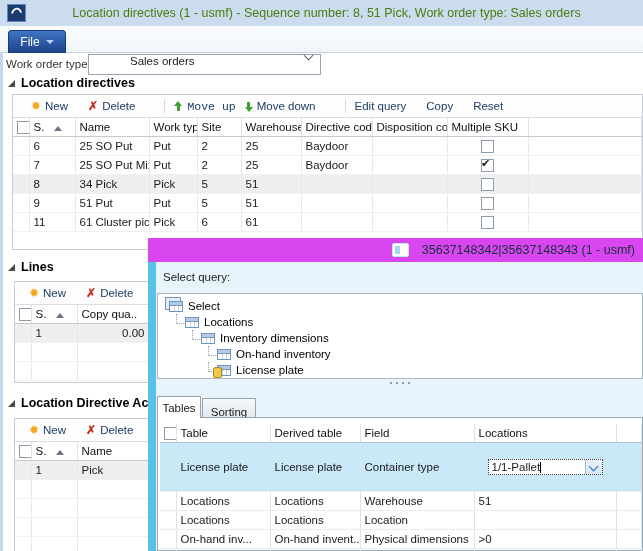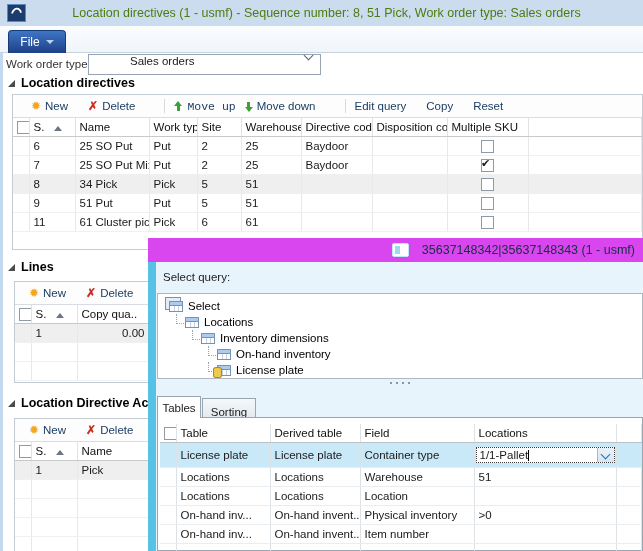--- a/index.html
+++ b/index.html
@@ -433,21 +433,21 @@
               <th><span>Locations</span></th>
               <th></th>
             </tr>
           </thead>
           <tbody>
             <tr class="sel-blue">
               <td></td>
               <td>License plate</td>
               <td>License plate</td>
               <td>Container type</td>
-              <td style="padding: 4px;">
+              <td style="padding: 16px;">
                 <div class="editor">
                   <span class="etext">1/1-Pallet<span class="caret"></span></span>
                   <span class="ddbtn">
                     <span class="chev-down"></span>
                   </span>
                 </div>
               </td>
               <td></td>
             </tr>
             <tr>
@@ -463,21 +463,21 @@
               <td>Locations</td>
               <td>Locations</td>
               <td>Location</td>
               <td></td>
               <td></td>
             </tr>
             <tr>
               <td></td>
               <td>On-hand inv...</td>
               <td>On-hand invent...</td>
-              <td>Physical inventory</td>
+              <td>Physical dimensions</td>
               <td>&gt;0</td>
               <td></td>
             </tr>
             <tr>
               <td></td>
               <td>On-hand inv...</td>
               <td>On-hand invent...</td>
               <td>Item number</td>
               <td></td>
               <td></td>

